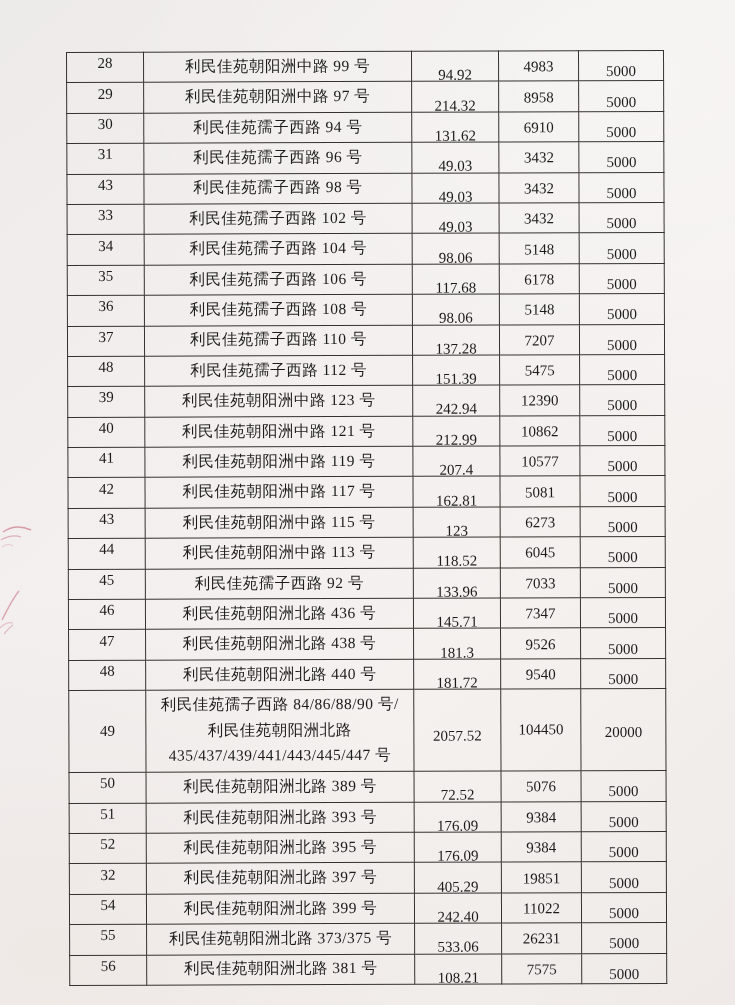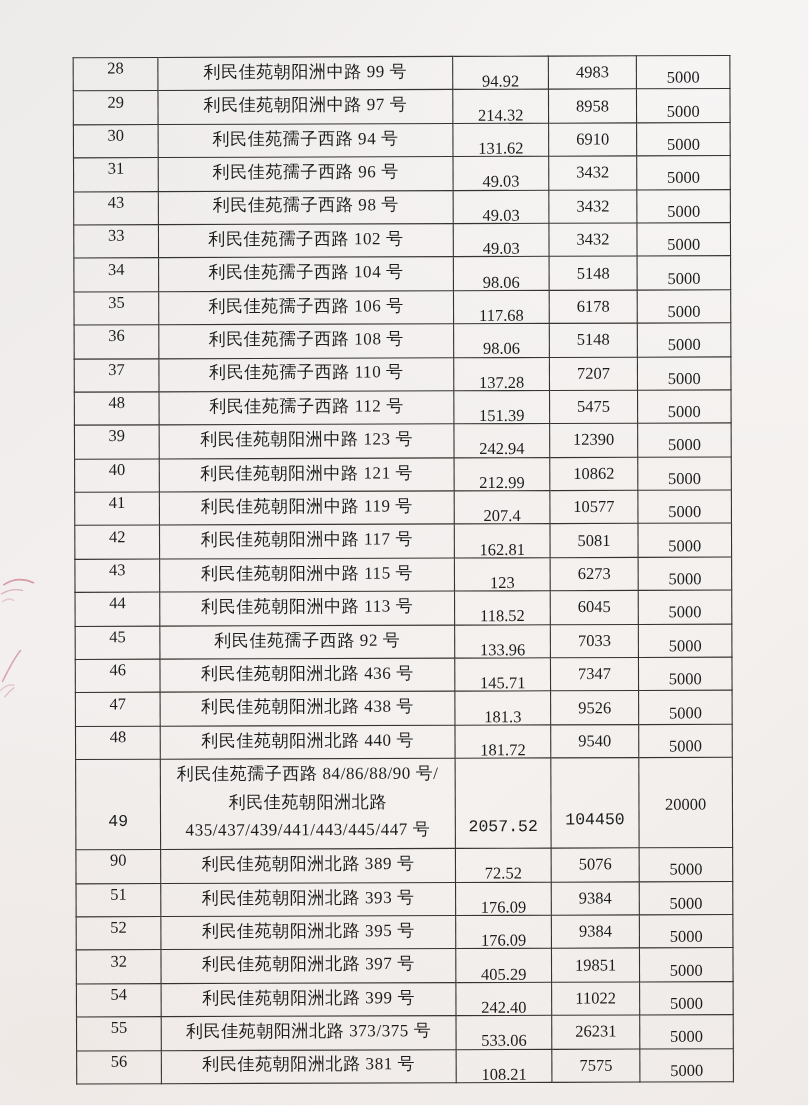--- a/index.html
+++ b/index.html
@@ -43,21 +43,21 @@
     font-size: 15.5px;
     letter-spacing: 0.5px;
     line-height: 1.65;
   }
   .cellv { position: relative; display: inline-block; white-space: pre-line; }
   .c1 .cellv { top: -4px; }
   .c2 .cellv { top: -1px; }
   .c3 .cellv { top: 3px; margin-top: 12px; }
   .c4 .cellv { top: 1px; }
   .c5 .cellv { top: 6px; }
-  tr.tall .c1 .cellv, tr.tall .c3 .cellv, tr.tall .c4 .cellv { top: 16px; font-family: Liberation Mono, monospace; }
+  tr.tall .c1 .cellv, tr.tall .c3 .cellv, tr.tall .c4 .cellv { top: 0; }
   tr.tall .c5 .cellv { top: 3px; }
   .ink-mark {
     position: absolute;
     filter: blur(0.4px);
     pointer-events: none;
   }
   .mark-1 { left: 0; top: 522px; }
   .mark-2 { left: 0; top: 588px; }
   .mark-3 { left: 2px; top: 622px; }
 </style>
@@ -238,21 +238,21 @@
       <tr class="tall">
         <td class="c1"><span class="cellv">49</span></td>
         <td class="c2"><span class="cellv">利民佳苑孺子西路 84/86/88/90 号/
 利民佳苑朝阳洲北路
 435/437/439/441/443/445/447 号</span></td>
         <td class="c3"><span class="cellv">2057.52</span></td>
         <td class="c4"><span class="cellv">104450</span></td>
         <td class="c5"><span class="cellv">20000</span></td>
       </tr>
       <tr>
-        <td class="c1"><span class="cellv">90</span></td>
+        <td class="c1"><span class="cellv">50</span></td>
         <td class="c2"><span class="cellv">利民佳苑朝阳洲北路 389 号</span></td>
         <td class="c3"><span class="cellv">72.52</span></td>
         <td class="c4"><span class="cellv">5076</span></td>
         <td class="c5"><span class="cellv">5000</span></td>
       </tr>
       <tr>
         <td class="c1"><span class="cellv">51</span></td>
         <td class="c2"><span class="cellv">利民佳苑朝阳洲北路 393 号</span></td>
         <td class="c3"><span class="cellv">176.09</span></td>
         <td class="c4"><span class="cellv">9384</span></td>

